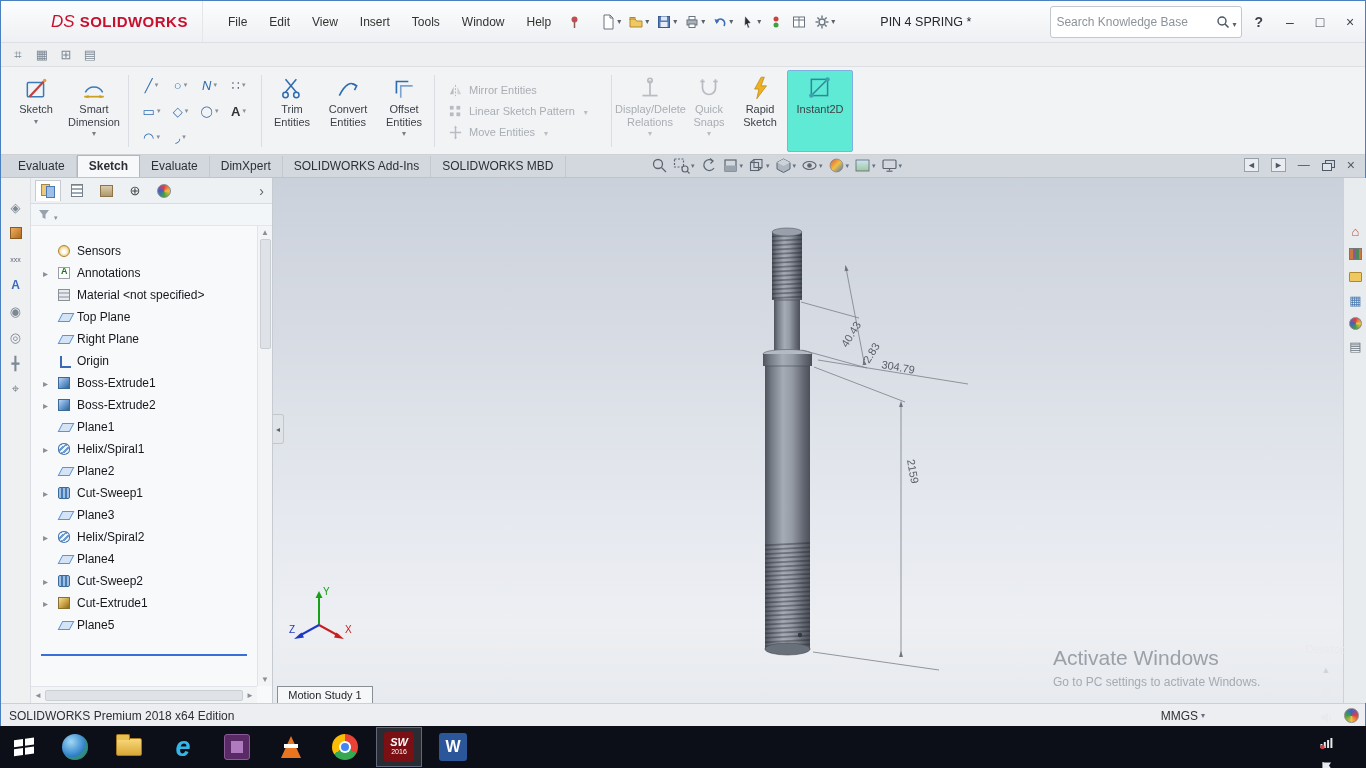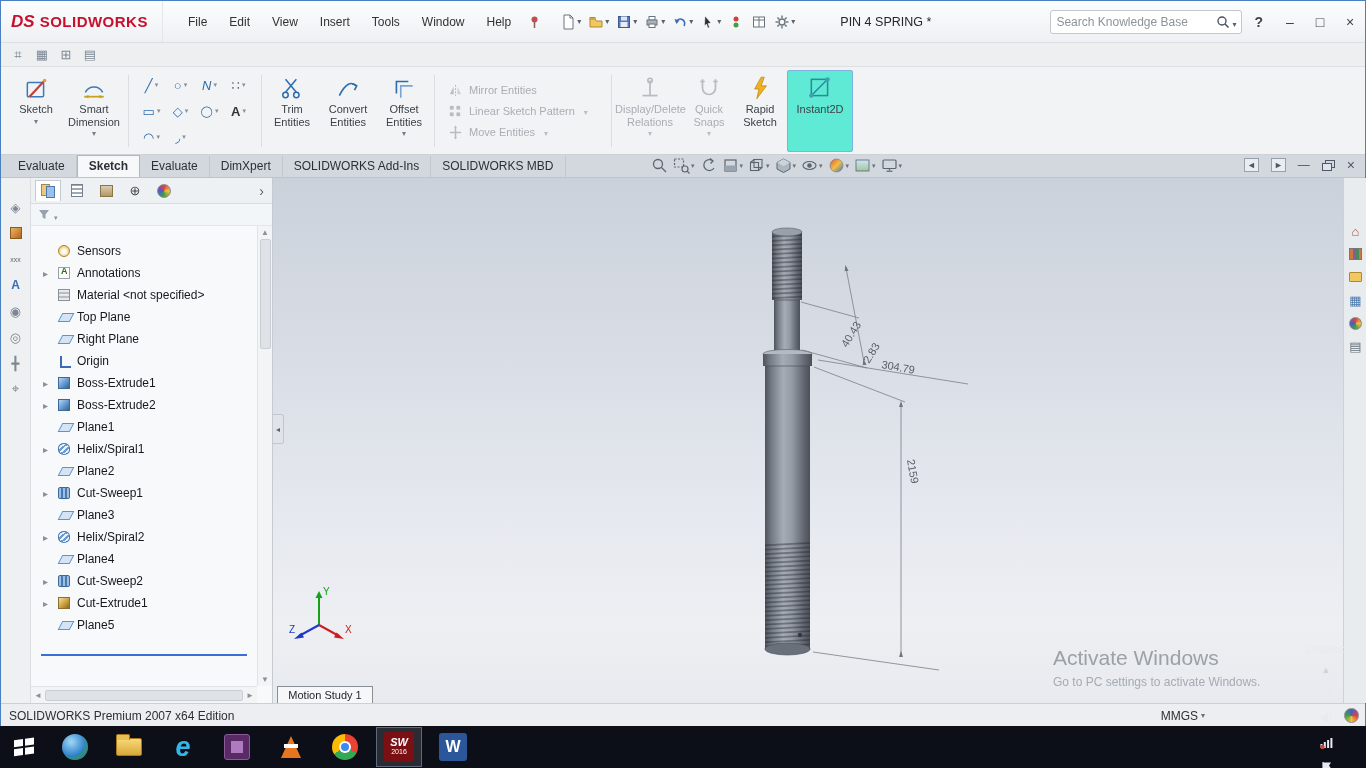--- a/index.html
+++ b/index.html
@@ -8,32 +8,32 @@
 
 
 #app { position:absolute; left:0; top:0; width:1366px; height:726px;
   background:#f0f1f3; border:1px solid #4a7fc0; }
 
 
 #titlebar { position:relative; height:42px; background:linear-gradient(#fcfdfe,#eef0f3);
   border-bottom:1px solid #dcdfe3; display:flex; align-items:center; }
 #logo { display:flex; align-items:center; gap:5px; padding:0 14px 0 10px; height:100%;
   border-right:1px solid #e4e6e9; }
-.ds-glyph { color:#c8102e; font-weight:bold; font-style:italic; font-size:17px; }
+.ds-glyph { color:#c8102e; font-weight:normal; font-style:italic; font-size:17px;margin-left:40px; }
 .logo-text { color:#c8102e; font-weight:bold; font-size:15px; letter-spacing:.5px; }
 #menubar { display:flex; height:100%; margin-left:14px; }
 .menu { padding:0 11px; font-size:12px; color:#333; display:flex; align-items:center; cursor:default; }
 .pinbtn { margin-left:6px; display:flex; align-items:center; }
 #quickbar { display:flex; align-items:center; gap:1px; margin-left:16px; }
 .qbtn { display:flex; align-items:center; padding:2px 3px; }
 .qbtn svg { width:16px; height:16px; }
 .qcaret::after { content:"▾"; font-size:8px; color:#5a616a; margin-left:1px; }
 #doc-title { margin-left:42px; font-size:12.5px; color:#23272e; white-space:nowrap; }
 #tb-right { margin-left:auto; display:flex; align-items:center; }
-#searchbox { width:192px; height:24px; background:#fff; border:1px solid #c3c8cd;
+#searchbox { width:192px; height:32px; background:#fff; border:1px solid #c3c8cd;
   border-radius:3px; display:flex; align-items:center; padding:0 5px; }
 #searchbox input { flex:1; border:none; outline:none; font-size:12px; color:#555;
   font-family:"Liberation Sans", sans-serif; min-width:0; background:transparent; }
 #searchbox input::placeholder { color:#8d939a; }
 #searchbox svg { width:14px; height:14px; }
 .sbcaret::after { content:"▾"; font-size:8px; color:#5a616a; margin-left:2px; }
 #helpbtn { padding:0 12px; font-size:14px; color:#3e444c; font-weight:bold; }
 .wc { width:30px; text-align:center; font-size:14px; color:#3e444c; padding:2px 0; }
 
 
@@ -851,21 +851,21 @@
         </span>
       <span class="rsi" style="color:#4a7ab0;">▦</span>
       <span class="rsi">
           <span class="ball"></span>
         </span>
       <span class="rsi" style="color:#66707a;">▤</span>
     </div>
   </div>
 
   <div id="statusbar">
-    <span>SOLIDWORKS Premium 2007 x64 Edition</span>
+    <span>SOLIDWORKS Premium 2018 x64 Edition</span>
     <span id="sb-units">
       <span>MMGS</span>
     </span>
     <span id="sb-ball"></span>
   </div>
 </div>
 
 <div id="taskbar">
   <span id="startbtn">
     <span class="winflag">

